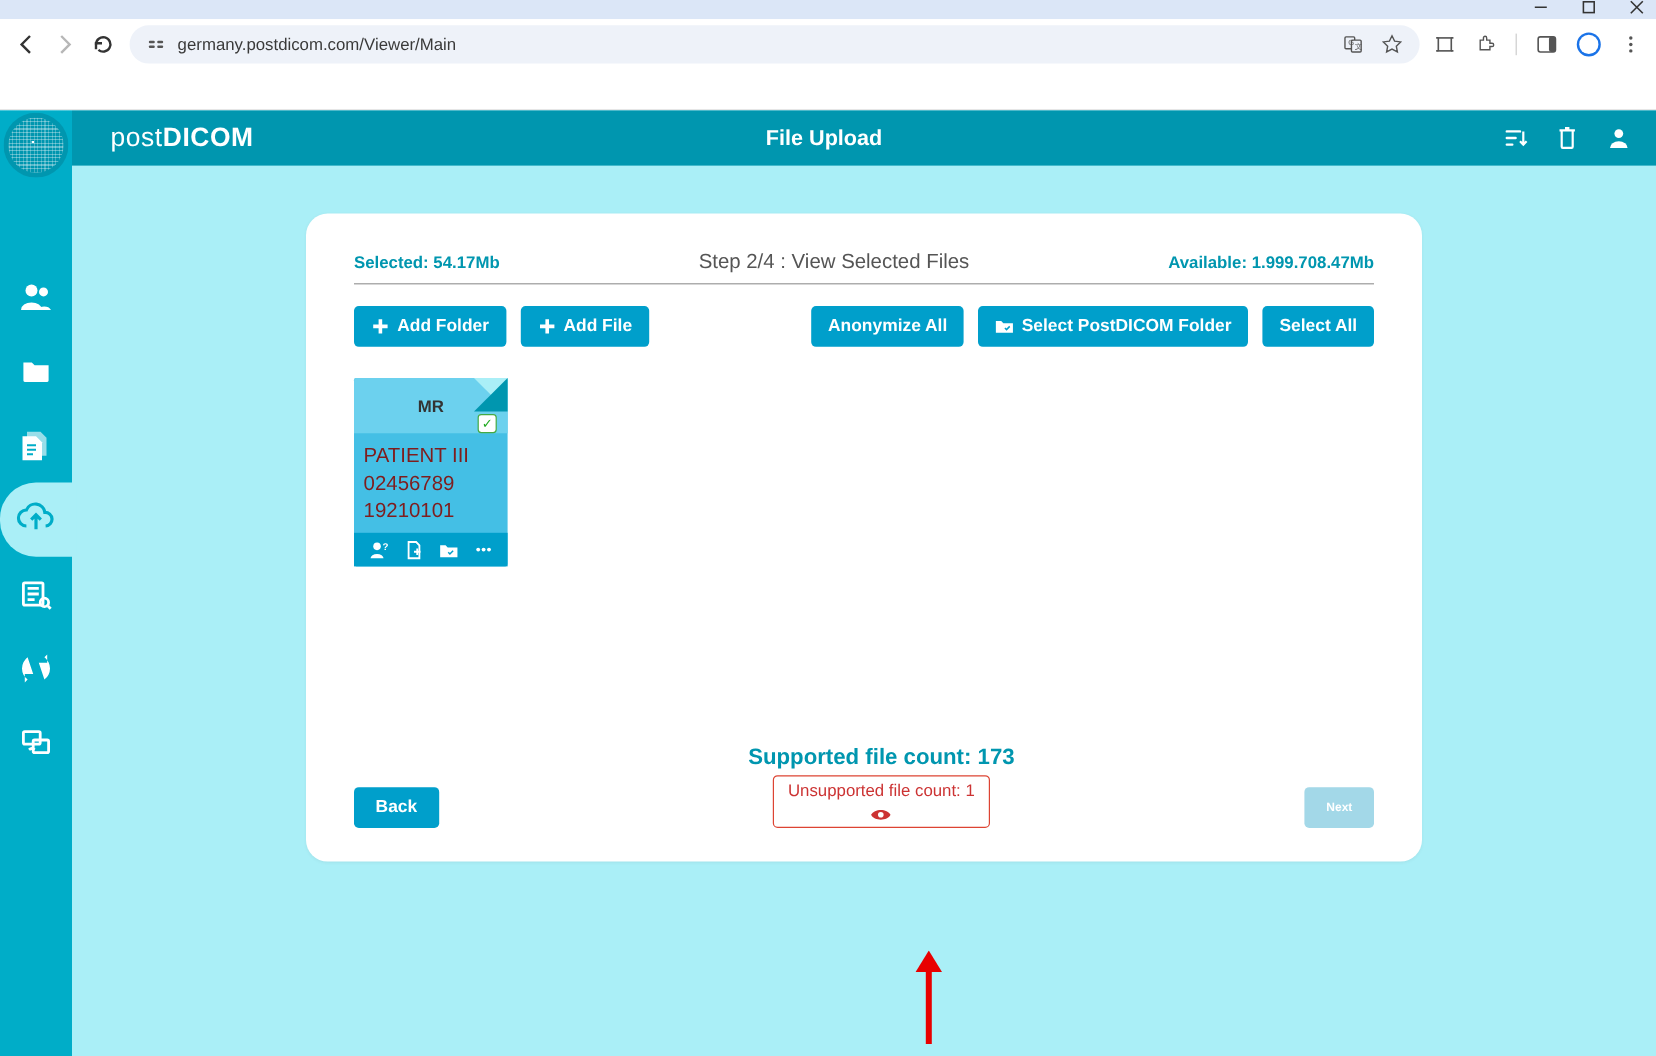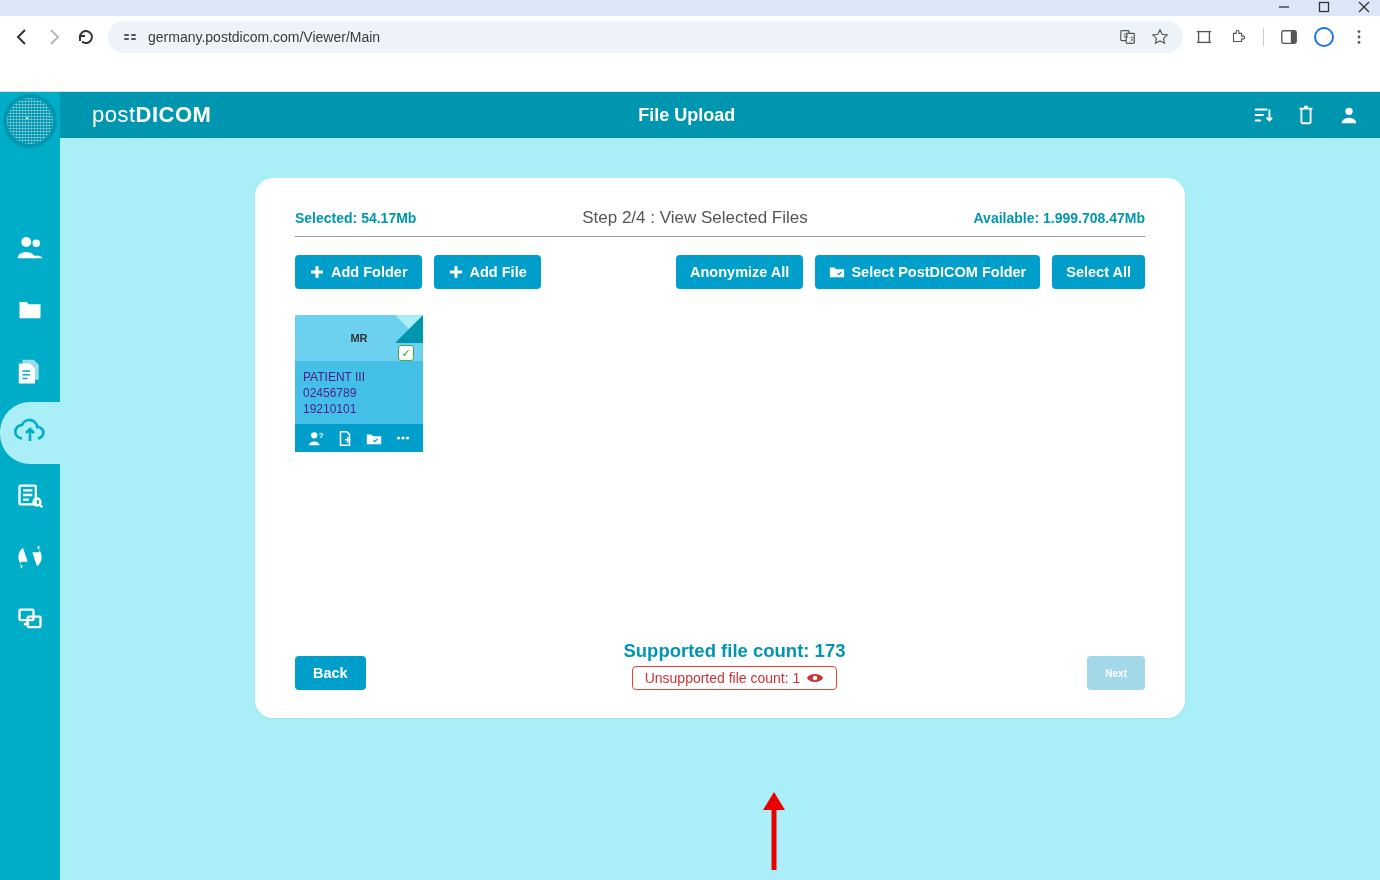--- a/index.html
+++ b/index.html
@@ -52,33 +52,33 @@
 .txt-teal { color:#0096af; font-weight:600; font-size:14px;}
 .txt-step { color:#555; font-size:17px; }
 .divider { height:1px; background:#999; margin-bottom: 18px; }
 .btn-row { display:flex; gap:12px; }
 .btn-row .spacer { flex:1; }
 .btn { background:#009fcb; color:#fff; border:none; border-radius:4px; padding: 7px 14px; font-size:14.5px; font-weight:600; display:flex; align-items:center; gap:6px; cursor:pointer; height:34px;}
 .btn svg { width:16px; height:16px; }
 
 .file-area { flex:1; padding-top: 26px; display:flex; align-items:flex-start; gap:16px; }
 .file-card { width:128px; background:#44bfe5; border-radius:2px; color:#fff; font-size:12.5px; position:relative; }
-.file-top { background:#6cd1ee; height:46px; border-radius:2px 2px 0 0; display:flex; align-items:center; justify-content:center; font-weight:700; color:#333; font-size:11px; position:relative;}
+.file-top { background:#6cd1ee; height:46px; border-radius:2px 2px 0 0; display:flex; align-items:center; justify-content:center; font-weight:700; color:#333; font-size:14px; position:relative;}
 .file-top .fold { position:absolute; top:0; right:0; width:0; height:0; border-left: 28px solid transparent; border-top: 28px solid #aaeff7; }
 .file-top .fold::after { content:''; position:absolute; top:-28px; right:0; width:0; height:0; border-left:28px solid transparent; border-bottom: 28px solid #0096af; }
 .check-badge { position:absolute; top:30px; right:9px; width:16px; height:16px; background:#fff; border-radius:3px; border:1px solid #4a4; display:flex; align-items:center; justify-content:center; font-size:11px; color:#2a2; z-index:2;}
-.file-body { padding: 8px 8px 6px 8px; color:#4c1d95; font-size:12px; line-height:1.35; }
+.file-body { padding: 8px 8px 6px 8px; color:#7f1d1d; font-size:17px; line-height:1.35; }
 .file-meta { padding: 3px 8px 8px 8px; color:#333; font-size:12.5px; line-height:1.4; border-top: 1px solid rgba(255,255,255,0.4);}
 .file-foot { background:#009fcb; height:28px; display:flex; align-items:center; justify-content:space-around; padding:0 6px;}
 .file-foot svg { width:18px; height:18px; color:#fff; }
 
 .card-bottom { display:flex; justify-content:space-between; align-items:flex-end; }
 .center-counts { text-align:center;margin-left:16px; }
 .supported { color:#0096af; font-size:18.5px; font-weight:600; }
-.unsupported-box { display:inline-flex; align-items:center; gap:6px; border:1.5px solid #d43; color:#c33; padding: 3px 12px; border-radius:4px; font-size:14px; margin-top:4px; font-weight:500;}
+.unsupported-box { display:inline-flex; align-items:center; gap:6px; border:1.5px solid #d43; color:#c33; padding: 3px 12px; border-radius:4px; font-size:14px; margin-top:4px; font-weight:500;flex-direction:column;}
 .btn-back { background:#009fcb; color:#fff; border:none; border-radius:4px; padding:7px 18px; font-size:14.5px; font-weight:600; height:34px;}
 .btn-next { background:#a3d8e8; color:#fff; border:none; border-radius:4px; padding:7px 18px; font-size:10px; font-weight:600; height:34px;}
 
 .arrow-annot { position:absolute; left:699px; top:700px; pointer-events:none; }
 
 </style>
 </head>
 <body>
 
 <div class="browser-chrome">

